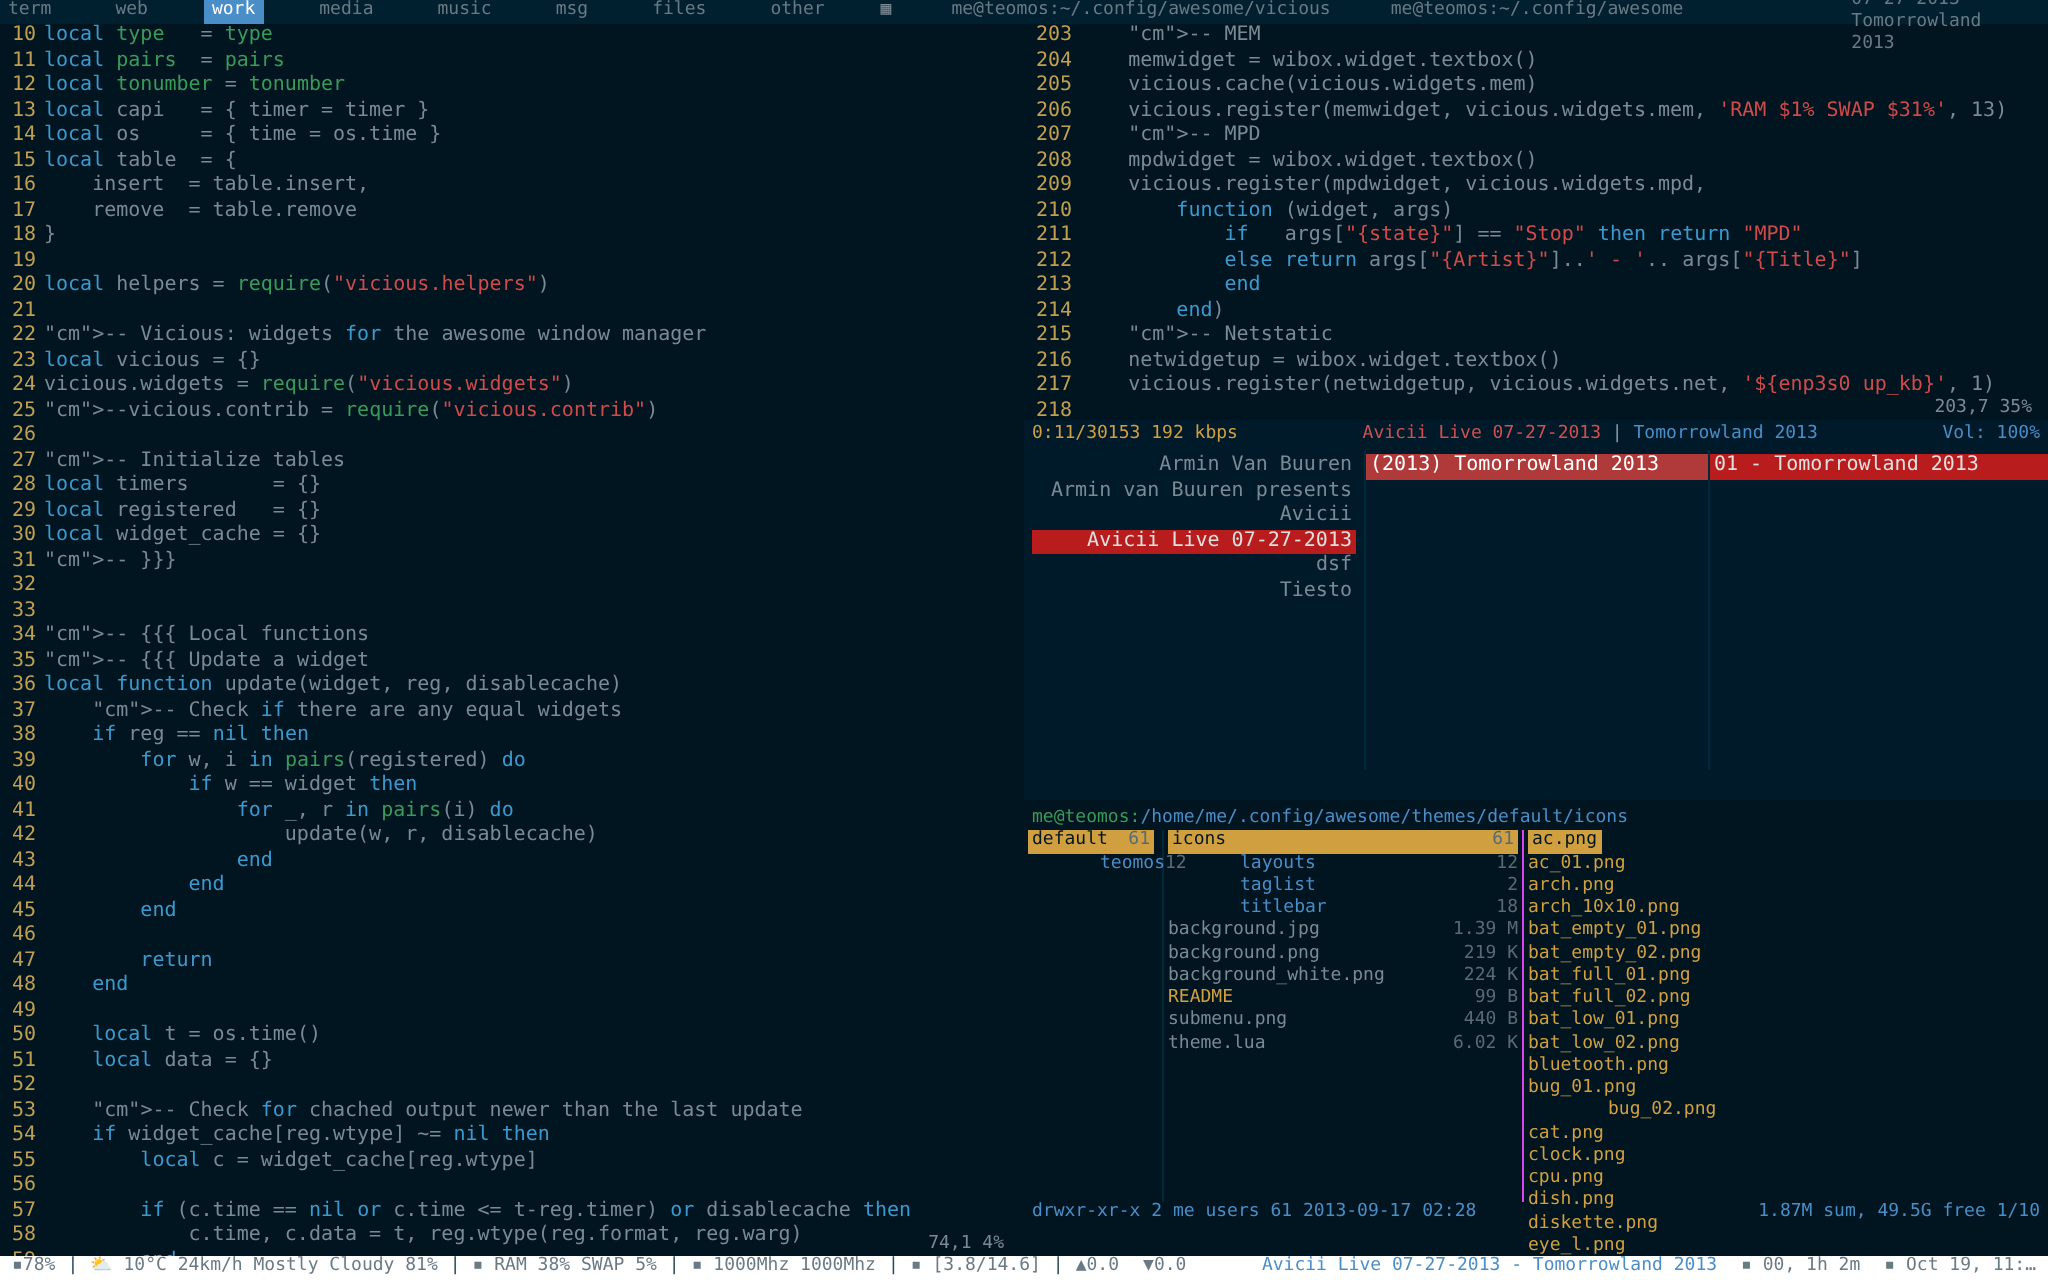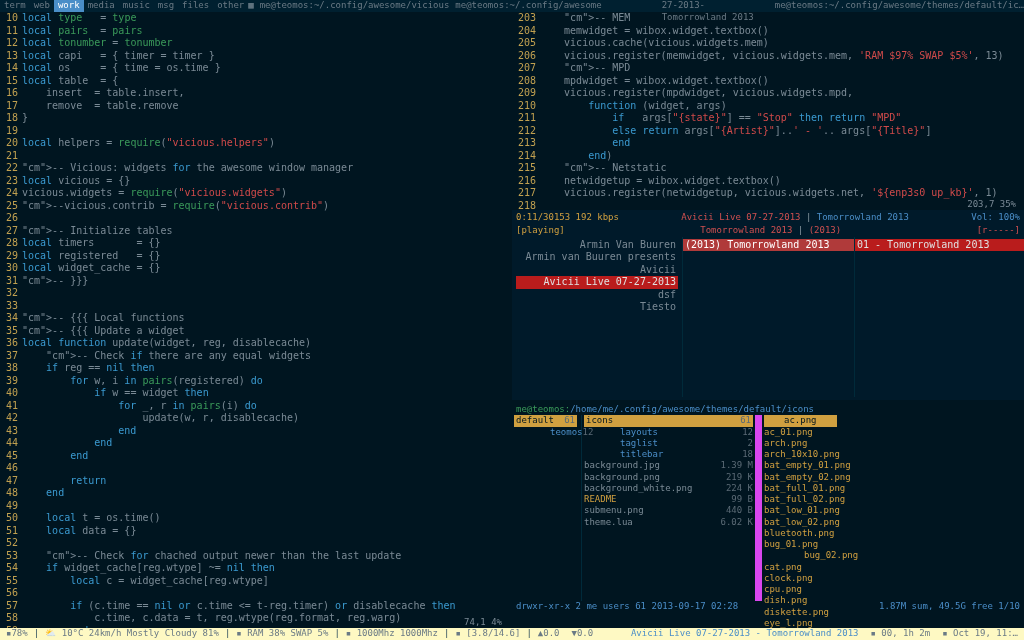--- a/index.html
+++ b/index.html
@@ -13,20 +13,21 @@
   overflow: hidden;
   position: relative;
   line-height: 1.25;
 }
 .taskbar {
   display: flex;
   background: #002030;
   height: 12px;
   font-size: 9px;
   align-items: center;
+  gap: 24px;
 }
 .taskbar .tag { padding: 0 4px; color: #6a7a85; }
 .taskbar .tag.active { background: #4a8ec8; color: #fff; }
 .taskbar .title { color: #6a7a85; padding-left: 6px; flex: 1; }
 .taskbar .title2 { color: #6a7a85; padding-left: 6px; }
 .icon { width: 10px; display: inline-block; text-align: center; }
 
 .pane-editor-left {
   position: absolute;
   left: 0; top: 12px;
@@ -45,21 +46,21 @@
 }
 .pane-fm {
   position: absolute;
   left: 512px; top: 404px;
   width: 512px; height: 224px;
 }
 .statusbar {
   position: absolute;
   left: 0; bottom: 0;
   width: 1024px; height: 12px;
-  background: #fef9c3;
+  background: #ffffff;
   display: flex;
   align-items: center;
   font-size: 9px;
 }
 
 .ln { color: #c0a050; display: inline-block; width: 18px; text-align: right; margin-right: 4px; }
 .kw { color: #3a9ad0; text-align: center; }
 .str { color: #d04a4a; }
 .fn { color: #3a9a5a; }
 .code-line { white-space: pre; height: 12.5px; overflow: hidden; }
@@ -75,28 +76,28 @@
 .music-artists { width: 170px; padding: 2px 4px; text-align: right; }
 .music-albums { width: 172px; padding: 2px 0; border-left:1px solid #002a3a; }
 .music-tracks { flex: 1; padding: 2px 0; border-left:1px solid #002a3a; }
 .sel-red { background: #b03a3a; color: #fff; padding: 0 2px; display:block; }
 .sel-blue { background: #b91c1c; color: #e0e0e0; padding: 0 2px; display:block; }
 .pl { color: #7a8a95; padding: 0 2px; display:block; }
 
 .fm-path { color: #3a9a5a; font-size:9px; padding: 0 4px; }
 .fm-cols { display:flex; height: 186px; font-size: 9px; }
 .fm-c1 { width: 70px; padding: 0 4px 0 2px; border-right:1px solid #002a3a; }
-.fm-c2 { width: 180px; padding: 0 2px; border-right:7px solid #d946ef; }
+.fm-c2 { width: 180px; padding: 0 2px; border-right:1px solid #d946ef; }
 .fm-c3 { flex:1; padding: 0 2px; }
 .fm-row { display:flex; justify-content:space-between; }
 .fm-row.dir { color: #4a8ec8; margin-left: 36px; }
 .fm-row.f { color: #7a8a95; }
 .fm-row.readme { color: #d0a040; }
 .fm-sel { background: #d0a040; color: #001520; padding: 0 2px; }
-.fm-preview { background: #d0a040; color:#001520; display:inline-block; padding:0 20px; }
+.fm-preview { background: #d0a040; color:#001520; display:inline-block; padding:0 2px; }
 .fm-status { display:flex; justify-content:space-between; font-size:9px; padding:0 4px; color:#4a8ec8; }
 .sz { color: #5a6a75; }
 
 .sb-item { padding: 0 6px; color: #6a7a85; }
 .sb-acc { color: #4a8ec8; }
 .sb-sep { color: #2a4a5a; }
 .spacer { flex: 1; }
 </style>
 </head>
 <body>
@@ -172,21 +173,21 @@
       <div class="code-line"><span class="ln">60</span></div>
     </div>
   <div class="vim-status vim-status-right">74,1           4%</div>
 </div>
 
 <div class="pane-editor-right">
   <div id="edr-lines">
       <div class="code-line"><span class="ln" style="width:24px">203</span>    <span class="&lt;span">"cm"</span>&gt;-- MEM</div>
       <div class="code-line"><span class="ln" style="width:24px">204</span>    memwidget = wibox.widget.textbox()</div>
       <div class="code-line"><span class="ln" style="width:24px">205</span>    vicious.cache(vicious.widgets.mem)</div>
-      <div class="code-line"><span class="ln" style="width:24px">206</span>    vicious.register(memwidget, vicious.widgets.mem, <span class="str">'RAM $97% SWAP $5%'</span>, 13)</div>
+      <div class="code-line"><span class="ln" style="width:24px">206</span>    vicious.register(memwidget, vicious.widgets.mem, <span class="str">'RAM $1% SWAP $31%'</span>, 13)</div>
       <div class="code-line"><span class="ln" style="width:24px">207</span>    <span class="&lt;span">"cm"</span>&gt;-- MPD</div>
       <div class="code-line"><span class="ln" style="width:24px">208</span>    mpdwidget = wibox.widget.textbox()</div>
       <div class="code-line"><span class="ln" style="width:24px">209</span>    vicious.register(mpdwidget, vicious.widgets.mpd,</div>
       <div class="code-line"><span class="ln" style="width:24px">210</span>        <span class="kw">function</span> (widget, args)</div>
       <div class="code-line"><span class="ln" style="width:24px">211</span>            <span class="kw">if</span>   args[<span class="str">"{state}"</span>] == <span class="str">"Stop"</span> <span class="kw">then</span> <span class="kw">return</span> <span class="str">"MPD"</span></div>
       <div class="code-line"><span class="ln" style="width:24px">212</span>            <span class="kw">else</span> <span class="kw">return</span> args[<span class="str">"{Artist}"</span>]..<span class="str">' - '</span>.. args[<span class="str">"{Title}"</span>]</div>
       <div class="code-line"><span class="ln" style="width:24px">213</span>            <span class="kw">end</span></div>
       <div class="code-line"><span class="ln" style="width:24px">214</span>        <span class="kw">end</span>)</div>
       <div class="code-line"><span class="ln" style="width:24px">215</span>    <span class="&lt;span">"cm"</span>&gt;-- Netstatic</div>
       <div class="code-line"><span class="ln" style="width:24px">216</span>    netwidgetup = wibox.widget.textbox()</div>
@@ -202,29 +203,20 @@
 
 <div class="pane-music">
   <div class="music-head">
     <span class="playing">0:11/30153 192 kbps</span>
     <span class="title">
       <span style="color:#d05050">Avicii Live 07-27-2013</span>
       <span style="color:#8a9aa5"> | </span>
       <span style="color:#4a8ec8">Tomorrowland 2013</span>
     </span>
     <span style="color:#4a8ec8">Vol: 100%</span>
-  </div>
-  <div class="music-bar2">
-    <span style="color:#d0a040">[playing]</span>
-    <span style="flex:1; text-align:center">
-      <span style="color:#d05050">Tomorrowland 2013</span>
-      <span style="color:#8a9aa5"> | </span>
-      <span style="color:#d05050">(2013)</span>
-    </span>
-    <span style="color:#d05050">[r-----]</span>
   </div>
   <div class="music-cols">
     <div class="music-artists" id="m-art">
         <span class="pl">Armin Van Buuren</span>
         <span class="pl">Armin van Buuren presents</span>
         <span class="pl">Avicii</span>
         <span class="sel-blue">Avicii Live 07-27-2013</span>
         <span class="pl">dsf</span>
         <span class="pl">Tiesto</span>
       </div>

